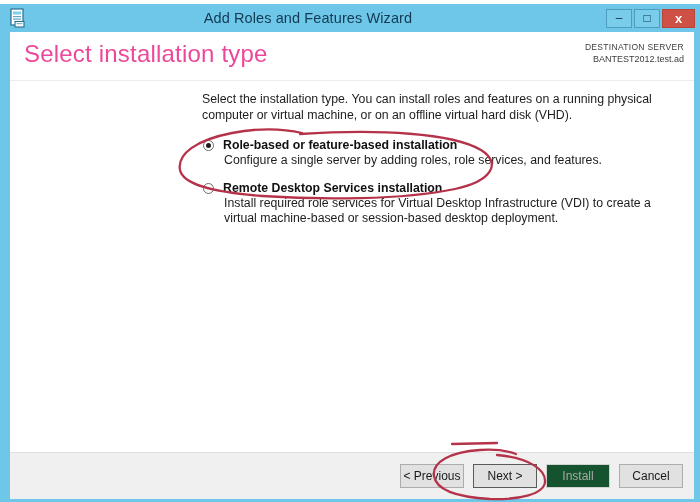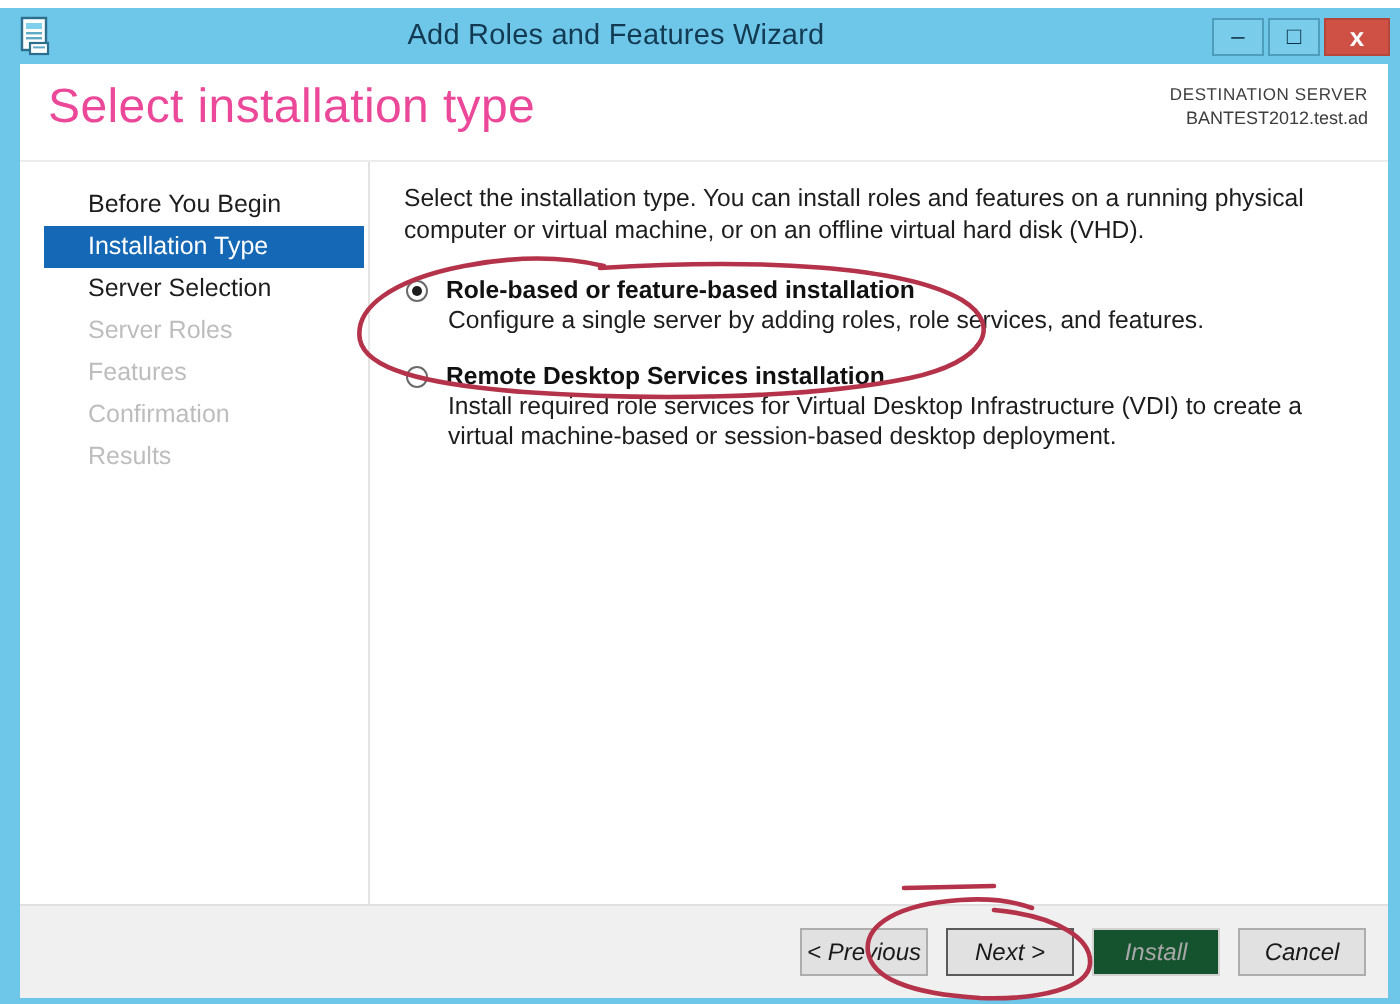--- a/index.html
+++ b/index.html
@@ -234,21 +234,20 @@
     height: 24px;
     font-size: 12px;
     color: #1a1a1a;
     background: #e1e1e1;
     border: 1px solid #adadad;
     display: flex;
     align-items: center;
     justify-content: center;
     box-sizing: border-box;
     font-family: "Liberation Sans", sans-serif;
-    font-style: italic;
   }
   .btn.focused {
     border: 1px solid #5a5a5a;
     box-shadow: inset 0 0 0 1px #e1e1e1;
     text-align: center;
   }
   .btn.disabled {
     color: #a8a8a8;
     background: #14532d;
     border-color: #d2d2d2;
@@ -292,29 +291,20 @@
     <div id="header">
       <div id="page-title">Select installation type</div>
       <div id="dest-block">
         <span id="dest-label">DESTINATION SERVER</span>
         <span id="dest-server">BANTEST2012.test.ad</span>
       </div>
     </div>
 
     <div id="body-split">
 
-      <div id="sidebar">
-        <div class="nav-item">Before You Begin</div>
-        <div class="nav-item active">Installation Type</div>
-        <div class="nav-item">Server Selection</div>
-        <div class="nav-item disabled">Server Roles</div>
-        <div class="nav-item disabled">Features</div>
-        <div class="nav-item disabled">Confirmation</div>
-        <div class="nav-item disabled">Results</div>
-      </div>
 
       <div id="content">
         <p id="intro">Select the installation type. You can install roles and features on a running physical computer or virtual machine, or on an offline virtual hard disk (VHD).</p>
 
         <div class="option">
           <span class="radio checked"></span>
           <span class="opt-title">Role-based or feature-based installation</span>
           <span class="opt-desc">Configure a single server by adding roles, role services, and features.</span>
         </div>
 

